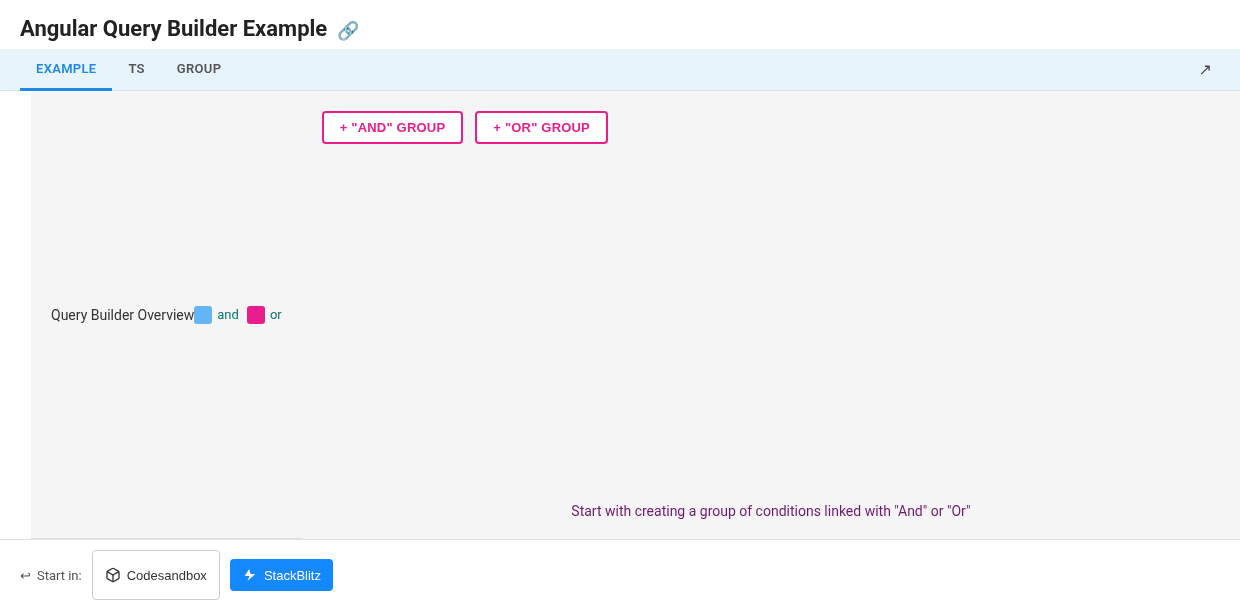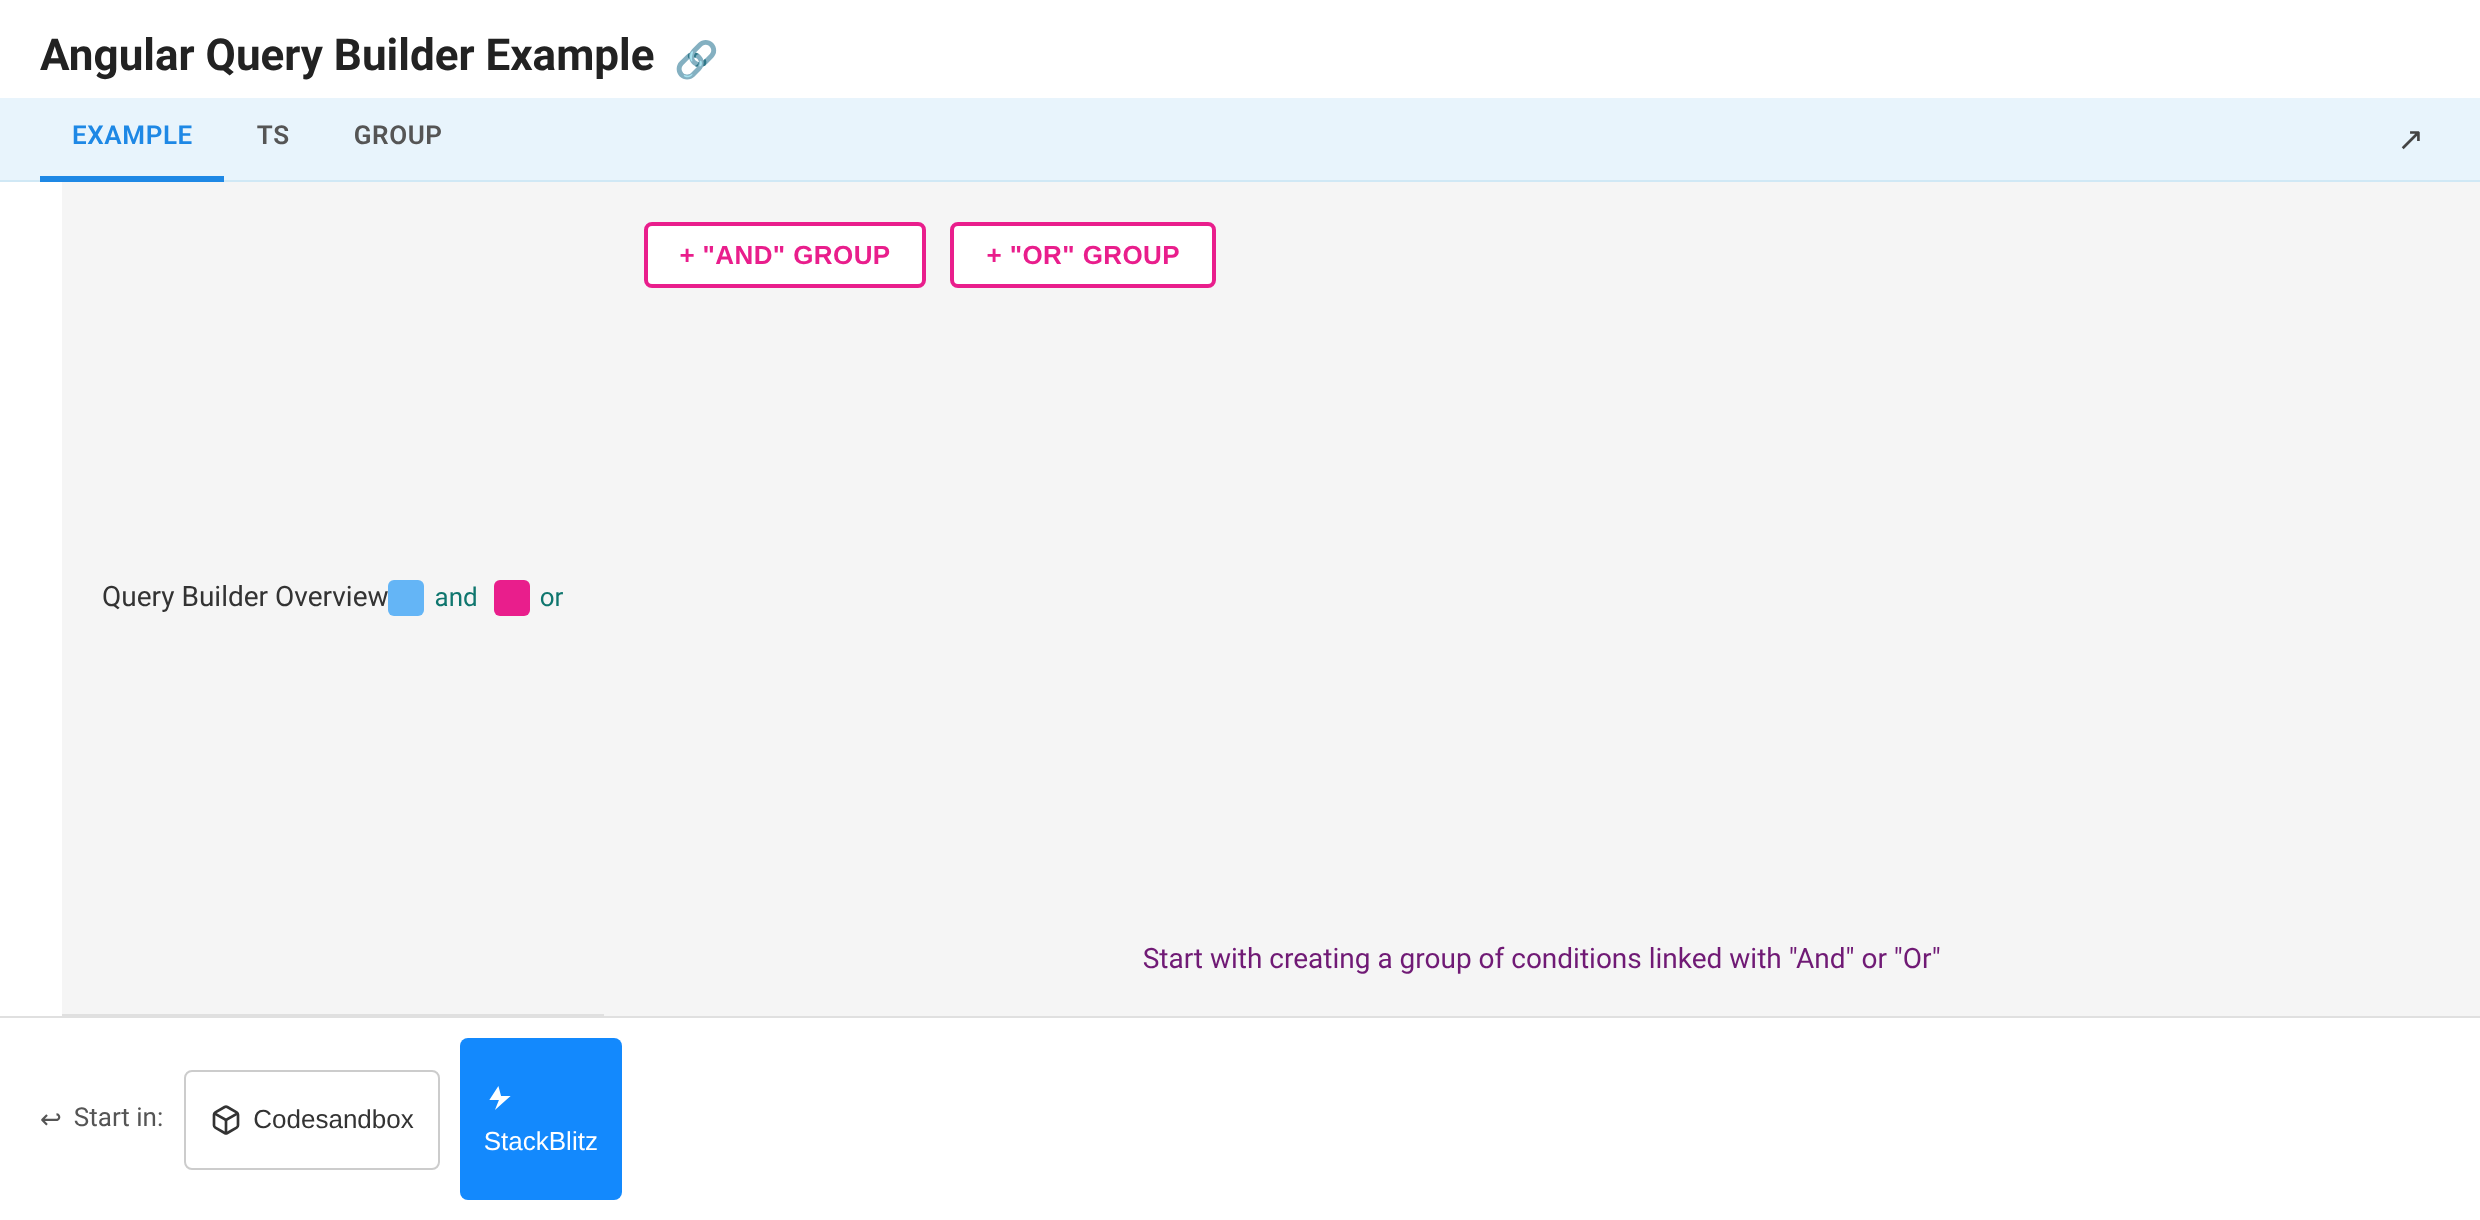--- a/index.html
+++ b/index.html
@@ -209,28 +209,28 @@
       display: flex;
       align-items: center;
       gap: 6px;
       color: #333;
     }
 
     .btn-stackblitz {
       background: #1389fd;
       border: none;
       border-radius: 4px;
-      padding: 22px 12px;
-      font-size: 13px;
-      cursor: pointer;
-      display: flex;
+      padding: 8px 12px;
+      font-size: 13px;
+      cursor: pointer;
+      display: flex;
+      align-items: center;
       gap: 6px;
       color: #fff;
       font-weight: 500;
-      flex-direction: column;
     }
 
     .codesandbox-logo {
       width: 16px;
       height: 16px;
       display: inline-block;
     }
 
     .stackblitz-logo {
       width: 16px;

